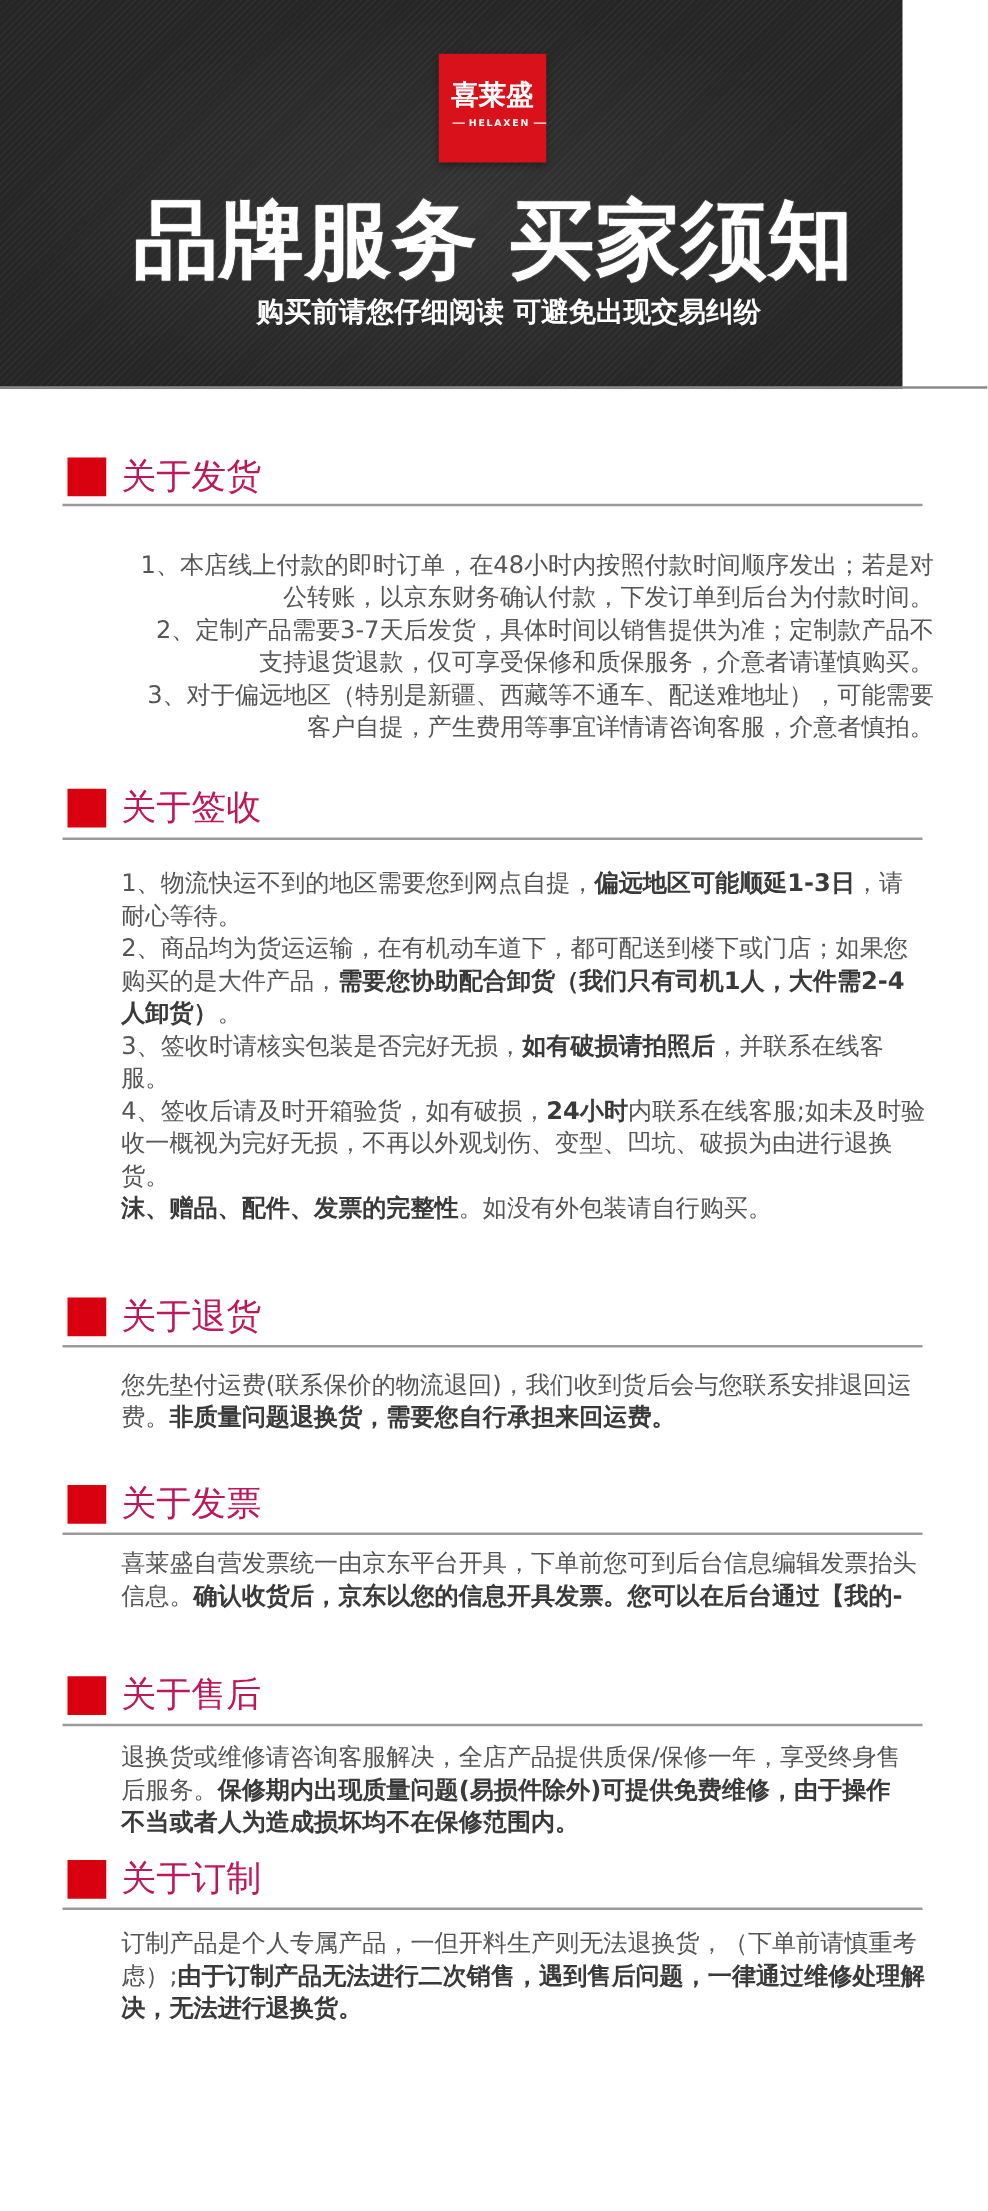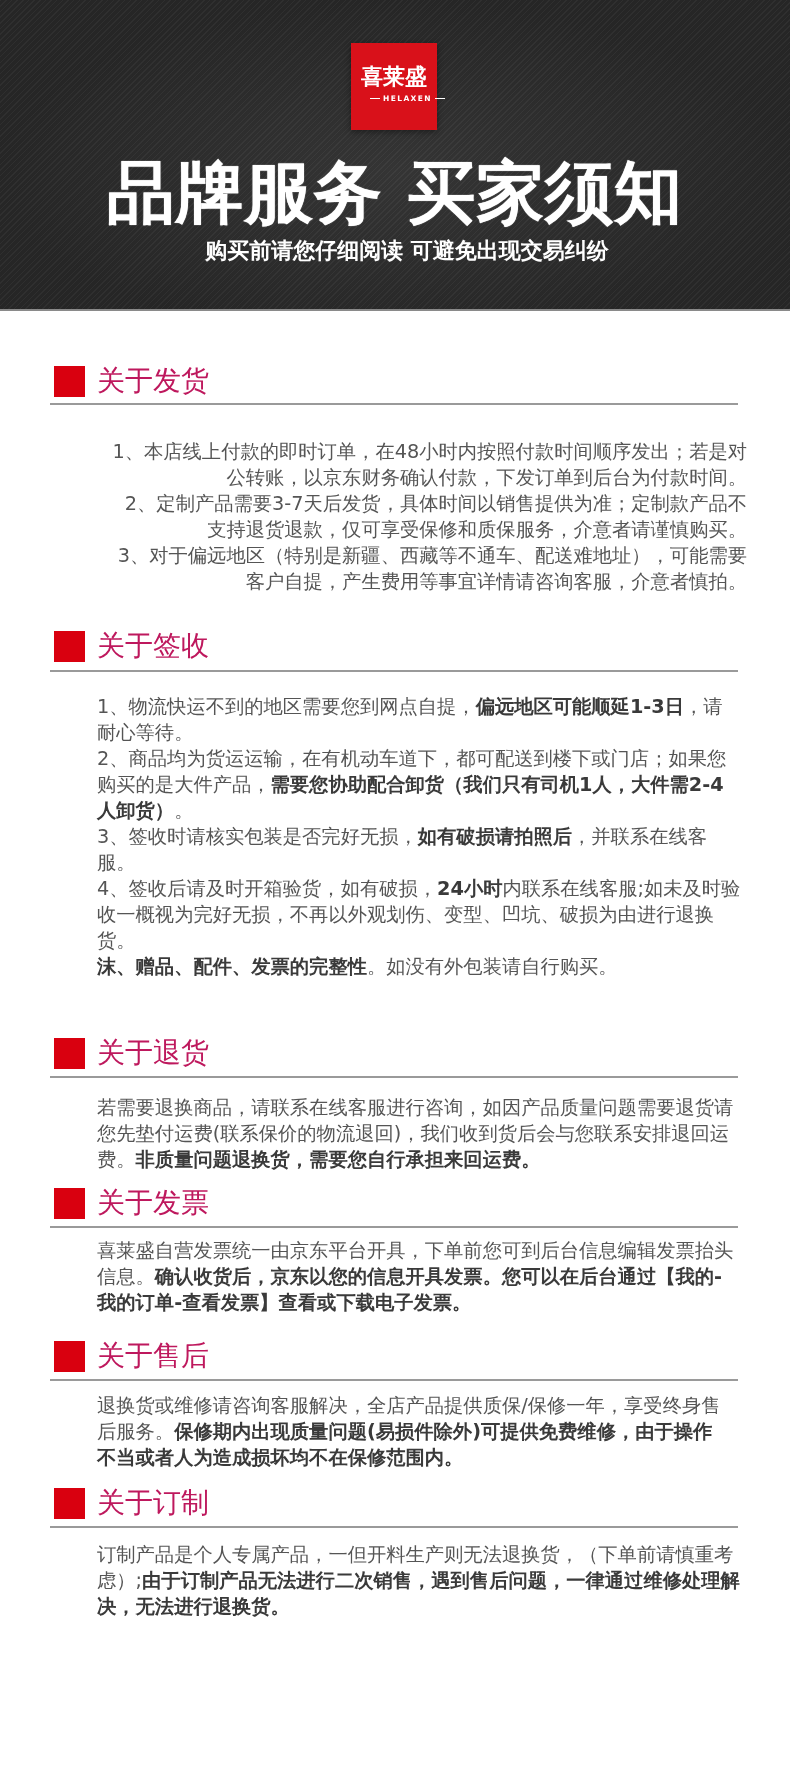--- a/index.html
+++ b/index.html
@@ -1,29 +1,29 @@
 <!DOCTYPE html>
 <html><head>
 <meta charset="utf-8">
 <style>
   html, body { margin:0; padding:0; background:#ffffff; }
   body { width:790px; height:1769px; position:relative; overflow:hidden;
          font-family:"DejaVu Sans", "Liberation Sans", sans-serif; }
-  .hero { position:absolute; left:0; top:0; width:790px; height:311px;
+  .hero { position:absolute; left:0; top:0; width:722px; height:311px;
           background-color:#262626;
           background-image:
             repeating-linear-gradient(135deg, rgba(255,255,255,0.045) 0px, rgba(255,255,255,0.045) 1px, transparent 1px, transparent 4px),
             radial-gradient(ellipse at 50% 55%, rgba(80,80,80,0.35), rgba(0,0,0,0) 70%);
   }
   .hero-border { position:absolute; left:0; top:309px; width:790px; height:2px; background:#8a8a8a; }
   .logo { position:absolute; left:351px; top:43px; width:86px; height:87px; background:#d9111a;
           box-shadow:0 2px 6px rgba(0,0,0,0.4); }
   .logo-cn { position:absolute; left:0; top:22px; width:86px; text-align:center; color:#fff;
              font-size:22px; font-weight:bold; letter-spacing:0px; line-height:24px; }
-  .logo-en { position:absolute; left:16px; top:51px; width:86px; text-align:left; color:#fff;
+  .logo-en { position:absolute; left:3px; top:51px; width:86px; text-align:right; color:#fff;
              font-size:7.5px; letter-spacing:1.4px; line-height:10px; font-weight:bold; }
   .logo-en::before, .logo-en::after { content:""; display:inline-block; width:10px; height:1px;
              background:#fff; vertical-align:middle; margin:0 3px; }
   .hero-title { position:absolute; left:0; top:158px; width:790px; text-align:center; color:#ffffff;
                 font-size:68px; font-weight:bold; line-height:70px; letter-spacing:1px;
                 text-shadow:0 0 1px #fff; }
   .hero-sub { position:absolute; left:0; top:236px; width:790px; text-align:center; color:#ffffff;
               font-size:22px; font-weight:bold; line-height:30px;padding-left:12px; }
 
   .section { position:absolute; left:0; width:790px; }
@@ -80,34 +80,32 @@
       <div class="line"><span>货。</span></div>
       <div class="line"><span class="seg-b">沫、赠品、配件、发票的完整性</span><span>。如没有外包装请自行购买。</span></div>
     </div>
 </div>
 
 <div class="section" style="top:1038px;">
   <div class="sec-square"></div>
   <div class="sec-title">关于退货</div>
   <div class="sec-divider" style="top:38px;"></div>
   <div class="sec-body" style="top:57px;">
-      <div class="line"><span>若需要退换商品，请联系在线客服进行咨询，如因产品质量问题需要退货请</span></div>
       <div class="line"><span>您先垫付运费(联系保价的物流退回)，我们收到货后会与您联系安排退回运</span></div>
       <div class="line"><span>费。</span><span class="seg-b">非质量问题退换货，需要您自行承担来回运费。</span></div>
     </div>
 </div>
 
 <div class="section" style="top:1188px;">
   <div class="sec-square"></div>
   <div class="sec-title">关于发票</div>
   <div class="sec-divider" style="top:38px;"></div>
   <div class="sec-body" style="top:50px;">
       <div class="line"><span>喜莱盛自营发票统一由京东平台开具，下单前您可到后台信息编辑发票抬头</span></div>
       <div class="line"><span>信息。</span><span class="seg-b">确认收货后，京东以您的信息开具发票。您可以在后台通过【我的-</span></div>
-      <div class="line"><span class="seg-b">我的订单-查看发票】查看或下载电子发票。</span></div>
     </div>
 </div>
 
 <div class="section" style="top:1341px;">
   <div class="sec-square"></div>
   <div class="sec-title">关于售后</div>
   <div class="sec-divider" style="top:38px;"></div>
   <div class="sec-body" style="top:52px;">
       <div class="line"><span>退换货或维修请咨询客服解决，全店产品提供质保/保修一年，享受终身售</span></div>
       <div class="line"><span>后服务。</span><span class="seg-b">保修期内出现质量问题(易损件除外)可提供免费维修，由于操作</span></div>

